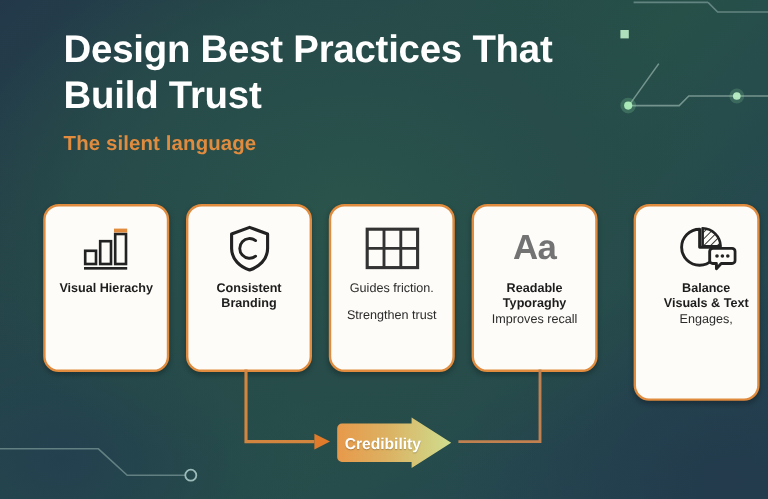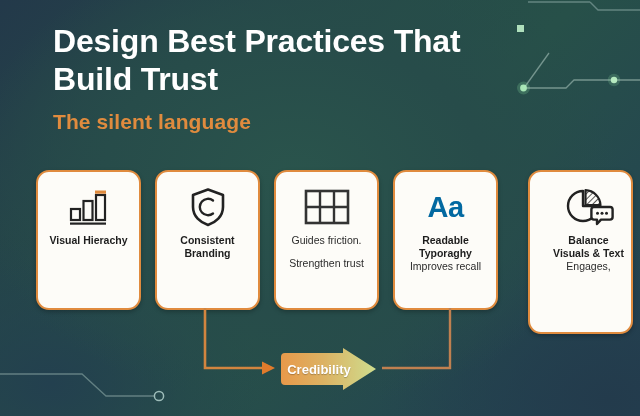--- a/index.html
+++ b/index.html
@@ -22,21 +22,21 @@
   .deco-bl{bottom:0;left:0;width:230px;height:90px;}
   .deco svg{display:block;}
 
   
   .header{position:absolute;left:53px;top:22px;width:520px;}
   .title{
     color:#ffffff;font-size:32px;line-height:38px;font-weight:bold;
     letter-spacing:-0.2px;margin:0;
   }
   .subtitle{
-    color:#e08b3e;font-size:21px;font-weight:bold;margin:12px 0 0 0;
+    color:#e08b3e;font-size:17px;font-weight:bold;margin:12px 0 0 0;
     letter-spacing:0.1px;
   }
 
   
   .cards{position:absolute;left:36px;top:170px;width:590px;height:142px;}
   .card{
     position:absolute;top:0;width:105px;height:140px;
     background:#fdfcf8;
     border:2.5px solid #e08b3e;
     border-radius:13px;
@@ -46,21 +46,21 @@
     box-shadow:0 2px 4px rgba(0,0,0,0.25);
   }
   .card.c1{left:0;}
   .card.c2{left:119px;}
   .card.c3{left:238px;}
   .card.c4{left:357px;}
   .card.c5{left:492px;height:164px;padding-left:23px;}
 
   .card-icon{height:46px;display:flex;align-items:center;justify-content:center;margin-bottom:4px;}
   .card-icon svg{display:block;}
-  .aa{font-size:29px;font-weight:bold;color:#0369a1;line-height:40px;letter-spacing:-0.5px;}
+  .aa{font-size:29px;font-weight:bold;color:#737373;line-height:40px;letter-spacing:-0.5px;}
 
   .card-title{
     color:#1d1d1d;font-size:10.5px;font-weight:bold;line-height:13px;
     text-align:center;margin:0;
   }
   .card-desc{
     color:#2b2b2b;font-size:10.5px;line-height:13.5px;text-align:center;margin:0;
   }
   .card-desc.sp{margin-top:9px;}
   .card-desc.reg{font-weight:normal;}

